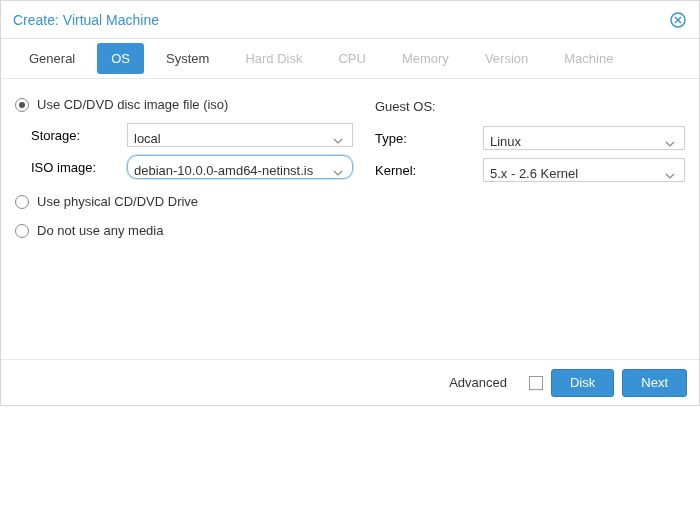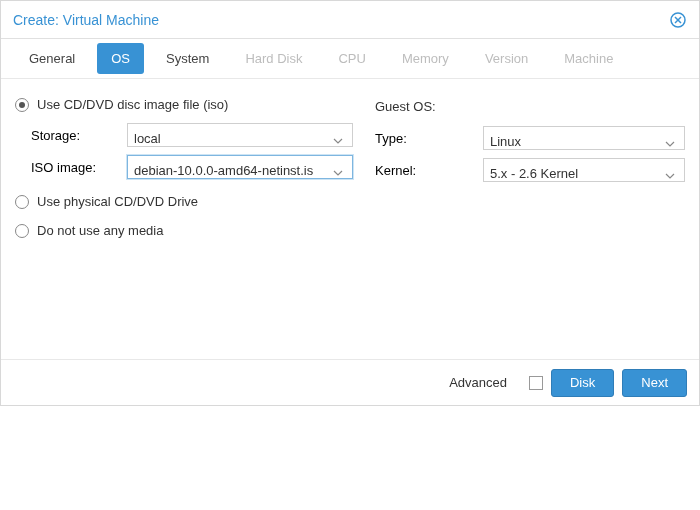--- a/index.html
+++ b/index.html
@@ -17,21 +17,21 @@
   .col-left { flex: 0 0 338px; }
   .col-right { flex: 1; }
   .radio-row { display: flex; align-items: center; margin-bottom: 10px; }
   .radio-row.spaced { margin-top: 14px; }
   .radio { width: 14px; height: 14px; border: 1px solid #888; border-radius: 50%; margin-right: 8px; display: inline-flex; align-items: center; justify-content: center; background: #fff; cursor: pointer; }
   .radio.selected::after { content: ""; width: 6px; height: 6px; background: #555; border-radius: 50%; }
   .indent { padding-left: 16px; }
   .field-row { display: flex; align-items: center; margin-bottom: 6px; height: 26px; }
   .field-label { width: 96px; text-align: left; padding-right: 8px; color: #000000; }
   .combo { flex: 1; height: 24px; border: 1px solid #cfcfcf; background: #fff; display: flex; align-items: flex-end; padding: 0 6px; position: relative; cursor: pointer; }
-  .combo.focused { border-color: #7eb6e0; box-shadow: 0 0 0 1px rgba(56,146,212,0.25); }
+  .combo.focused { border-color: #7eb6e0; box-shadow: 0 0 0 1px rgba(56,146,212,0.25); border-radius: 10px; }
   .combo-text { flex: 1; white-space: nowrap; overflow: hidden; text-overflow: clip; }
   .chev { width: 16px; display: flex; align-items: center; justify-content: center; }
   .chev svg { stroke: #888; }
   .spellcheck { border-bottom: 2px dotted #d43838; }
   .section-label { margin-bottom: 10px; height: 18px; display: flex; align-items: center; }
   .small-label { width: 108px; }
   .footer { height: 46px; border-top: 1px solid #e8e8e8; display: flex; align-items: center; justify-content: flex-end; padding: 0 12px; gap: 8px; }
   .adv { display: flex; align-items: center; gap: 22px; color: #333; }
   .checkbox { width: 14px; height: 14px; border: 1px solid #999; background: #fff; cursor: pointer; }
   .btn { height: 28px; padding: 0 18px; border: 1px solid #cfcfcf; background: #fff; border-radius: 3px; cursor: pointer; font-size: 13px; color: #333; }

